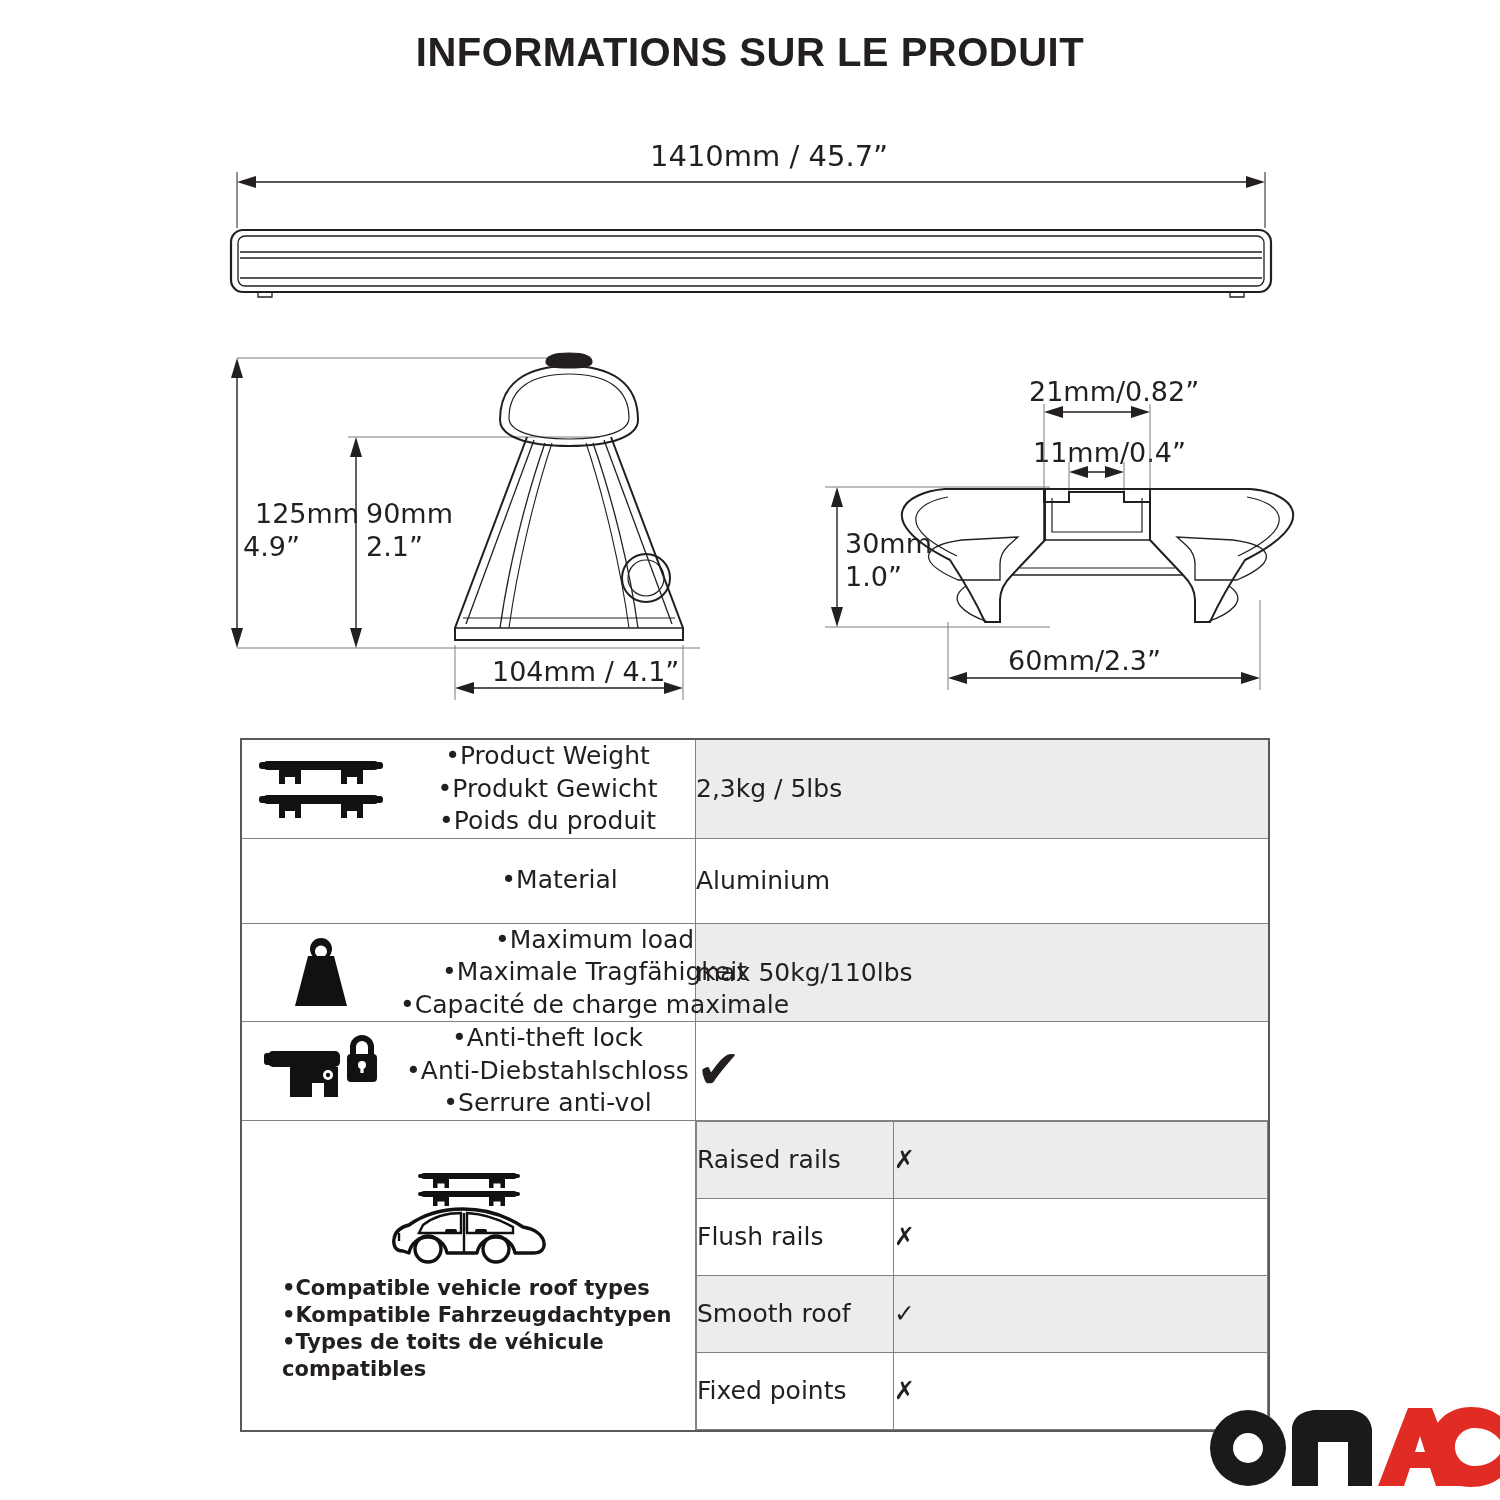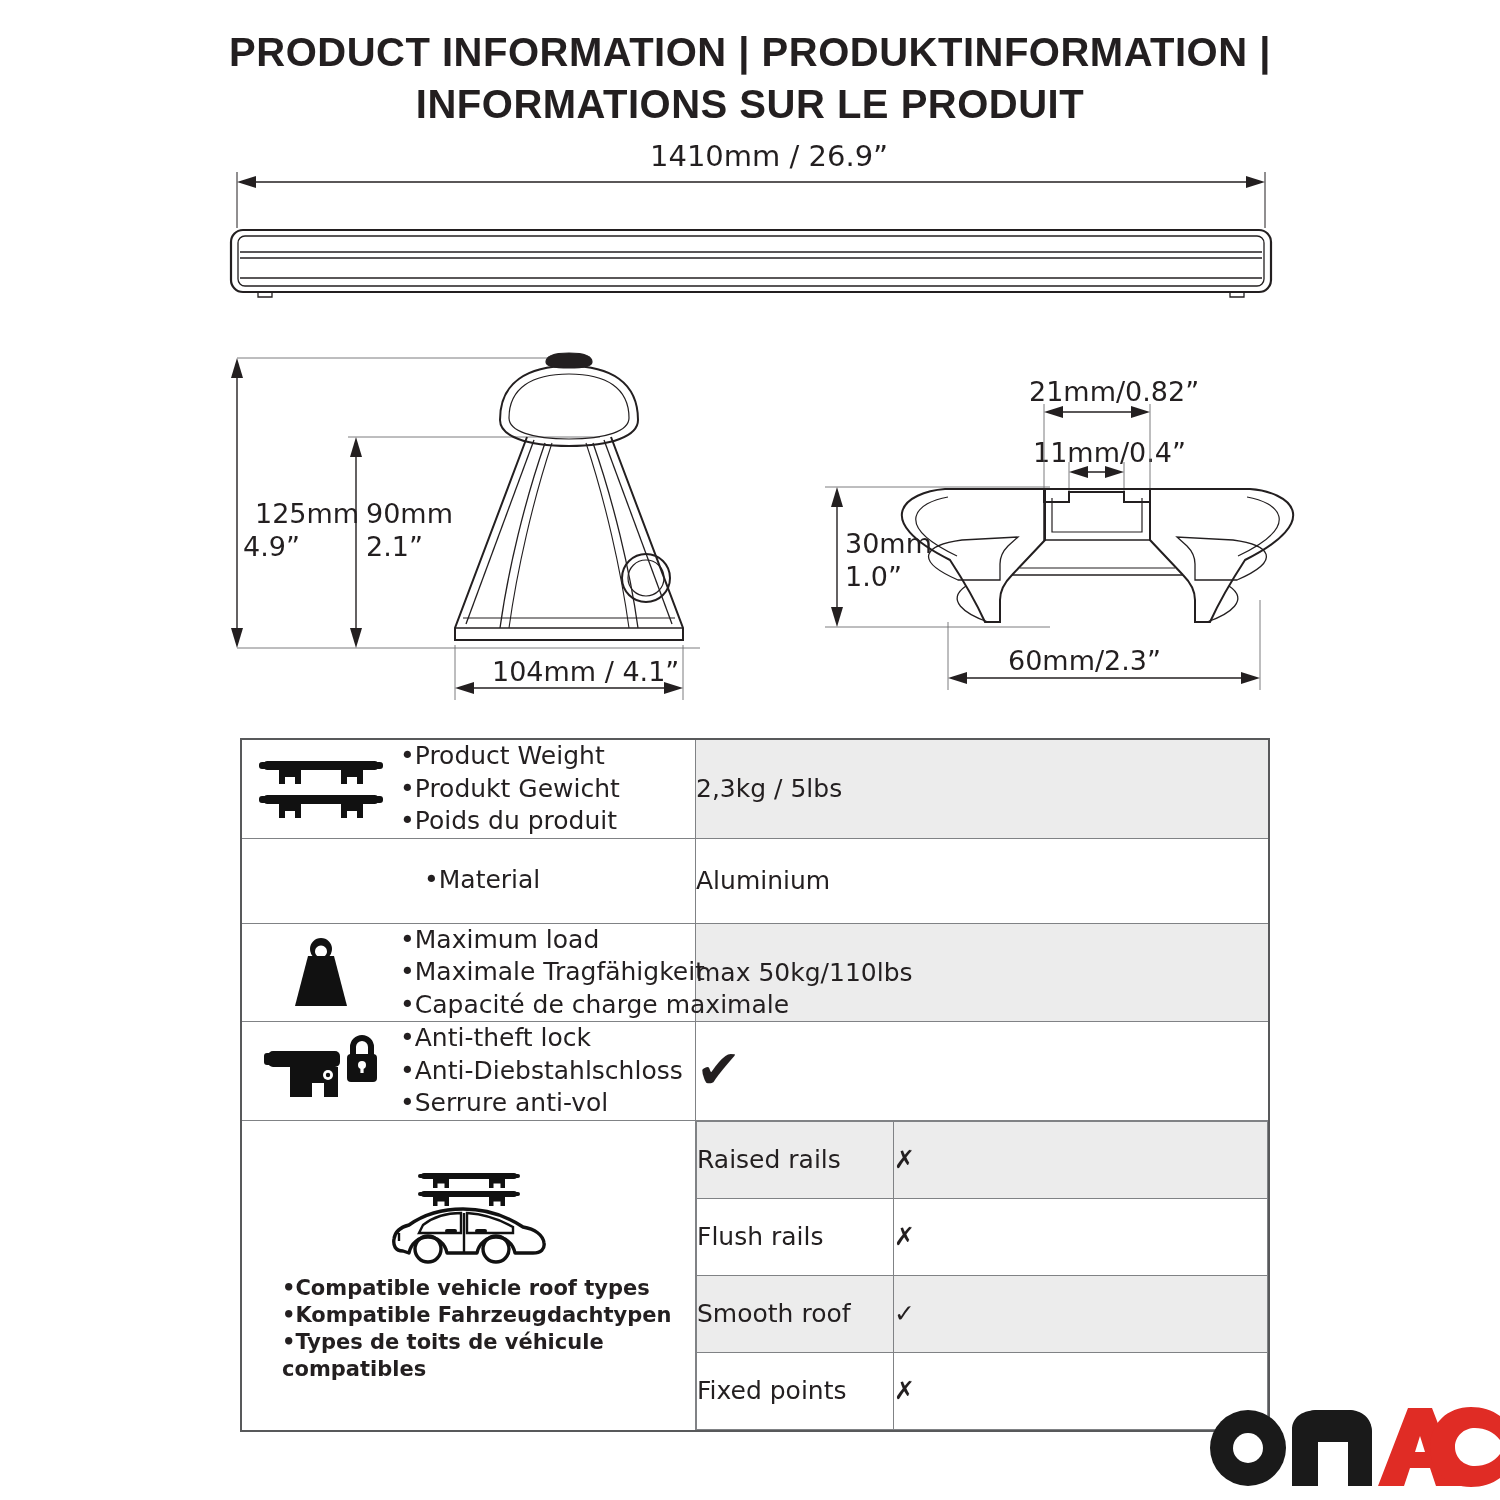--- a/index.html
+++ b/index.html
@@ -81,20 +81,21 @@
   td.value-cell {
     padding-left: 26px;
     font-size: 27px;
   }
   tr.shaded td.value-cell { background: #ececec; }
   tr.plain  td.value-cell { background: #ffffff; }
 
   .label-row {
     display: flex;
     align-items: center;
+    text-align: center;
   }
   .icon-box {
     width: 158px;
     min-width: 158px;
     display: flex;
     align-items: center;
     justify-content: center;
   }
   .bullets {
     flex: 1;
@@ -158,25 +159,24 @@
     right: 0px;
     bottom: 6px;
     width: 300px;
     height: 92px;
   }
 </style>
 </head>
 <body>
 
 <div id="title-block">
-  <div class="title-line">PRODUCT INFORMATION | PRODUKTINFORMATION |</div>
   <div class="title-line">INFORMATIONS SUR LE PRODUIT</div>
 </div>
 
-<div class="dim big" style="left:650px; top:139px;">1410mm / 26.9”</div>
+<div class="dim big" style="left:650px; top:139px;">1410mm / 45.7”</div>
 
 <div class="dim" style="left:243px; top:498px;margin-left:12px;">125mm</div>
 <div class="dim" style="left:243px; top:531px;">4.9”</div>
 
 <div class="dim" style="left:366px; top:498px;">90mm</div>
 <div class="dim" style="left:366px; top:531px;">2.1”</div>
 
 <div class="dim" style="left:492px; top:656px;">104mm / 4.1”</div>
 
 <div class="dim" style="left:1029px; top:376px;">21mm/0.82”</div>

